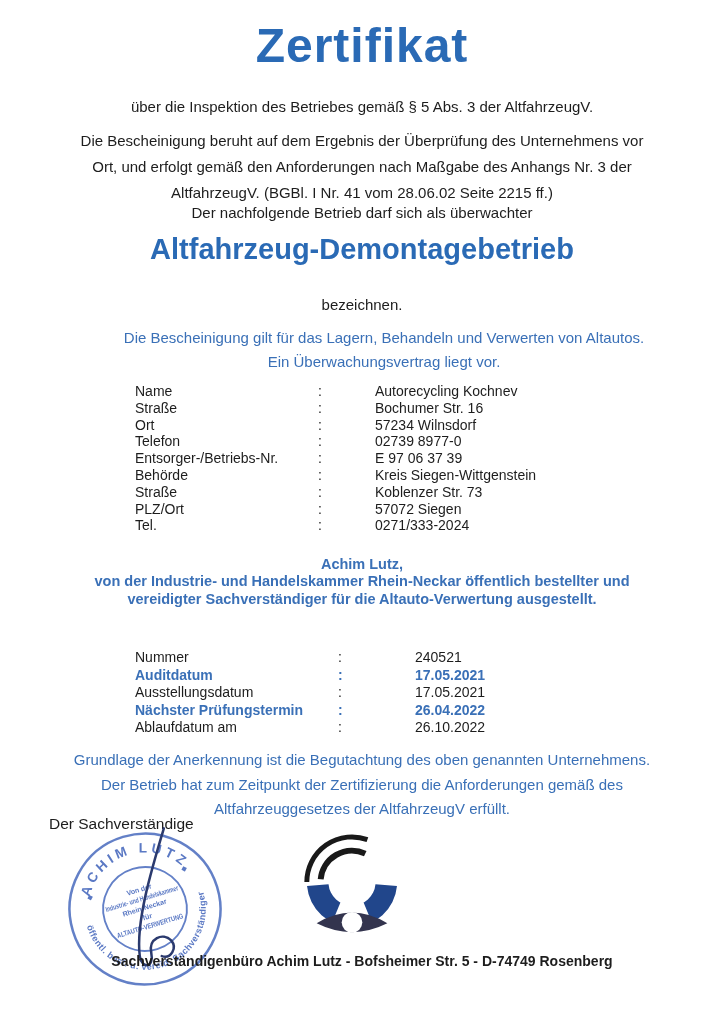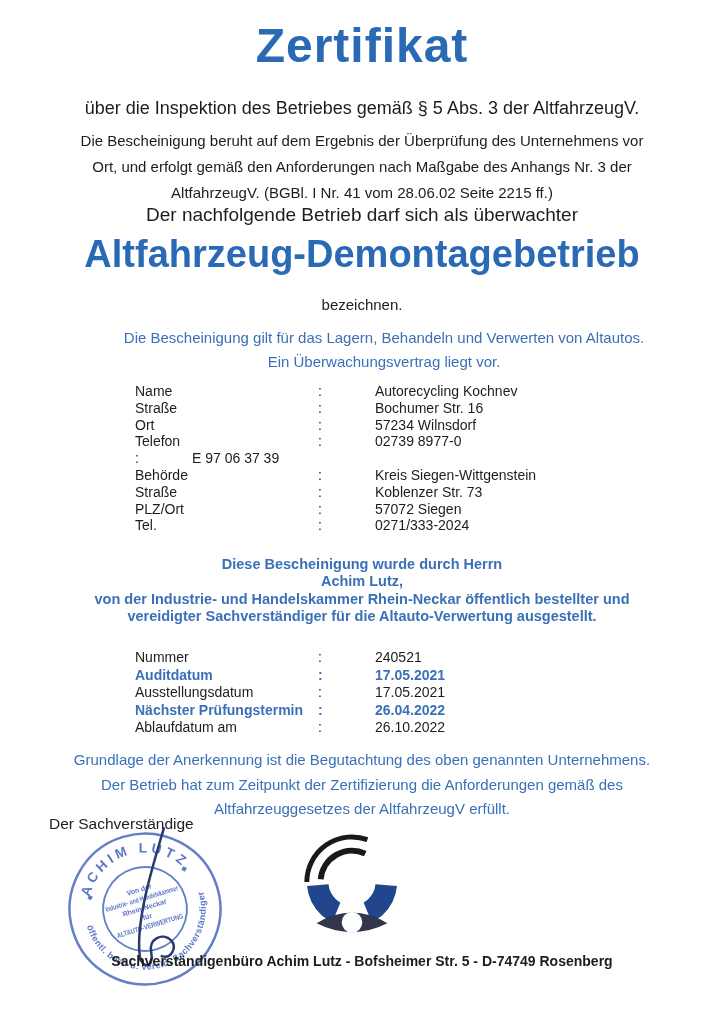--- a/index.html
+++ b/index.html
@@ -5,32 +5,32 @@
   html,body { margin:0; padding:0; background:#9a9a9a; }
   .page {
     position:relative; width:724px; height:1024px; margin:0 auto;
     background:#ffffff; overflow:hidden;
     font-family:"Liberation Sans", sans-serif; color:var(--ink,#1d1d1d);
   }
   .abs { position:absolute; }
   .centered { left:0; right:0; text-align:center; }
 
   .title { top:18px; font-size:48px; font-weight:bold; color:var(--title-blue); letter-spacing:1px; }
-  .subtitle { top:98px; font-size:18px; }
+  .subtitle { top:98px; font-size:15px; }
   .intro { top:128px; font-size:15px; line-height:26px; }
-  .pre-heading { top:204px; font-size:19px; }
-  .business-type { top:233px; font-size:38px; font-weight:bold; color:var(--title-blue); }
+  .pre-heading { top:204px; font-size:15px; }
+  .business-type { top:233px; font-size:29px; font-weight:bold; color:var(--title-blue); }
   .post-heading { top:296px; font-size:15px; }
   .scope { top:326px; font-size:15px; line-height:24px; color:var(--text-blue);margin-left:44px; }
 
   .kv-table { left:135px; font-size:14px; }
   .details-table { top:383px; }
   .details-table .kv-row { line-height:16.8px; }
   .cert-table { top:649px; }
-  .cert-table .kv-row { line-height:17.6px; }
+  .cert-table .kv-row { line-height:17.6px;gap:20px; }
   .kv-row { display:flex; white-space:nowrap; }
   .kv-label { width:183px; }
   .kv-colon { width:57px; }
   .kv-row.hl { color:var(--text-blue); font-weight:bold; }
 
   .issuer { top:556px; font-size:14.5px; line-height:17.4px; font-weight:bold; color:var(--text-blue); }
   .recognition { top:748px; font-size:15px; line-height:24.5px; color:var(--text-blue); }
 
   .expert-label { top:815px; left:49px; font-size:15.5px; }
 
@@ -94,20 +94,21 @@
         <span class="kv-label">Ort</span>
         <span class="kv-colon">:</span>
         <span class="kv-value">57234 Wilnsdorf</span>
       </div>
       <div class="kv-row">
         <span class="kv-label">Telefon</span>
         <span class="kv-colon">:</span>
         <span class="kv-value">02739 8977-0</span>
       </div>
       <div class="kv-row">
+        <span class="kv-label">Entsorger-/Betriebs-Nr.</span>
         <span class="kv-colon">:</span>
         <span class="kv-value">E 97 06 37 39</span>
       </div>
       <div class="kv-row">
         <span class="kv-label">Behörde</span>
         <span class="kv-colon">:</span>
         <span class="kv-value">Kreis Siegen-Wittgenstein</span>
       </div>
       <div class="kv-row">
         <span class="kv-label">Straße</span>
@@ -120,21 +121,20 @@
         <span class="kv-value">57072 Siegen</span>
       </div>
       <div class="kv-row">
         <span class="kv-label">Tel.</span>
         <span class="kv-colon">:</span>
         <span class="kv-value">0271/333-2024</span>
       </div>
     </div>
 
   <div class="abs centered issuer">
-    <div>Diese Bescheinigung wurde durch Herrn</div>
     <div>Achim Lutz,</div>
     <div>von der Industrie- und Handelskammer Rhein-Neckar öffentlich bestellter und</div>
     <div>vereidigter Sachverständiger für die Altauto-Verwertung ausgestellt.</div>
   </div>
 
   <div class="abs kv-table cert-table">
       <div class="kv-row">
         <span class="kv-label">Nummer</span>
         <span class="kv-colon">:</span>
         <span class="kv-value">240521</span>

